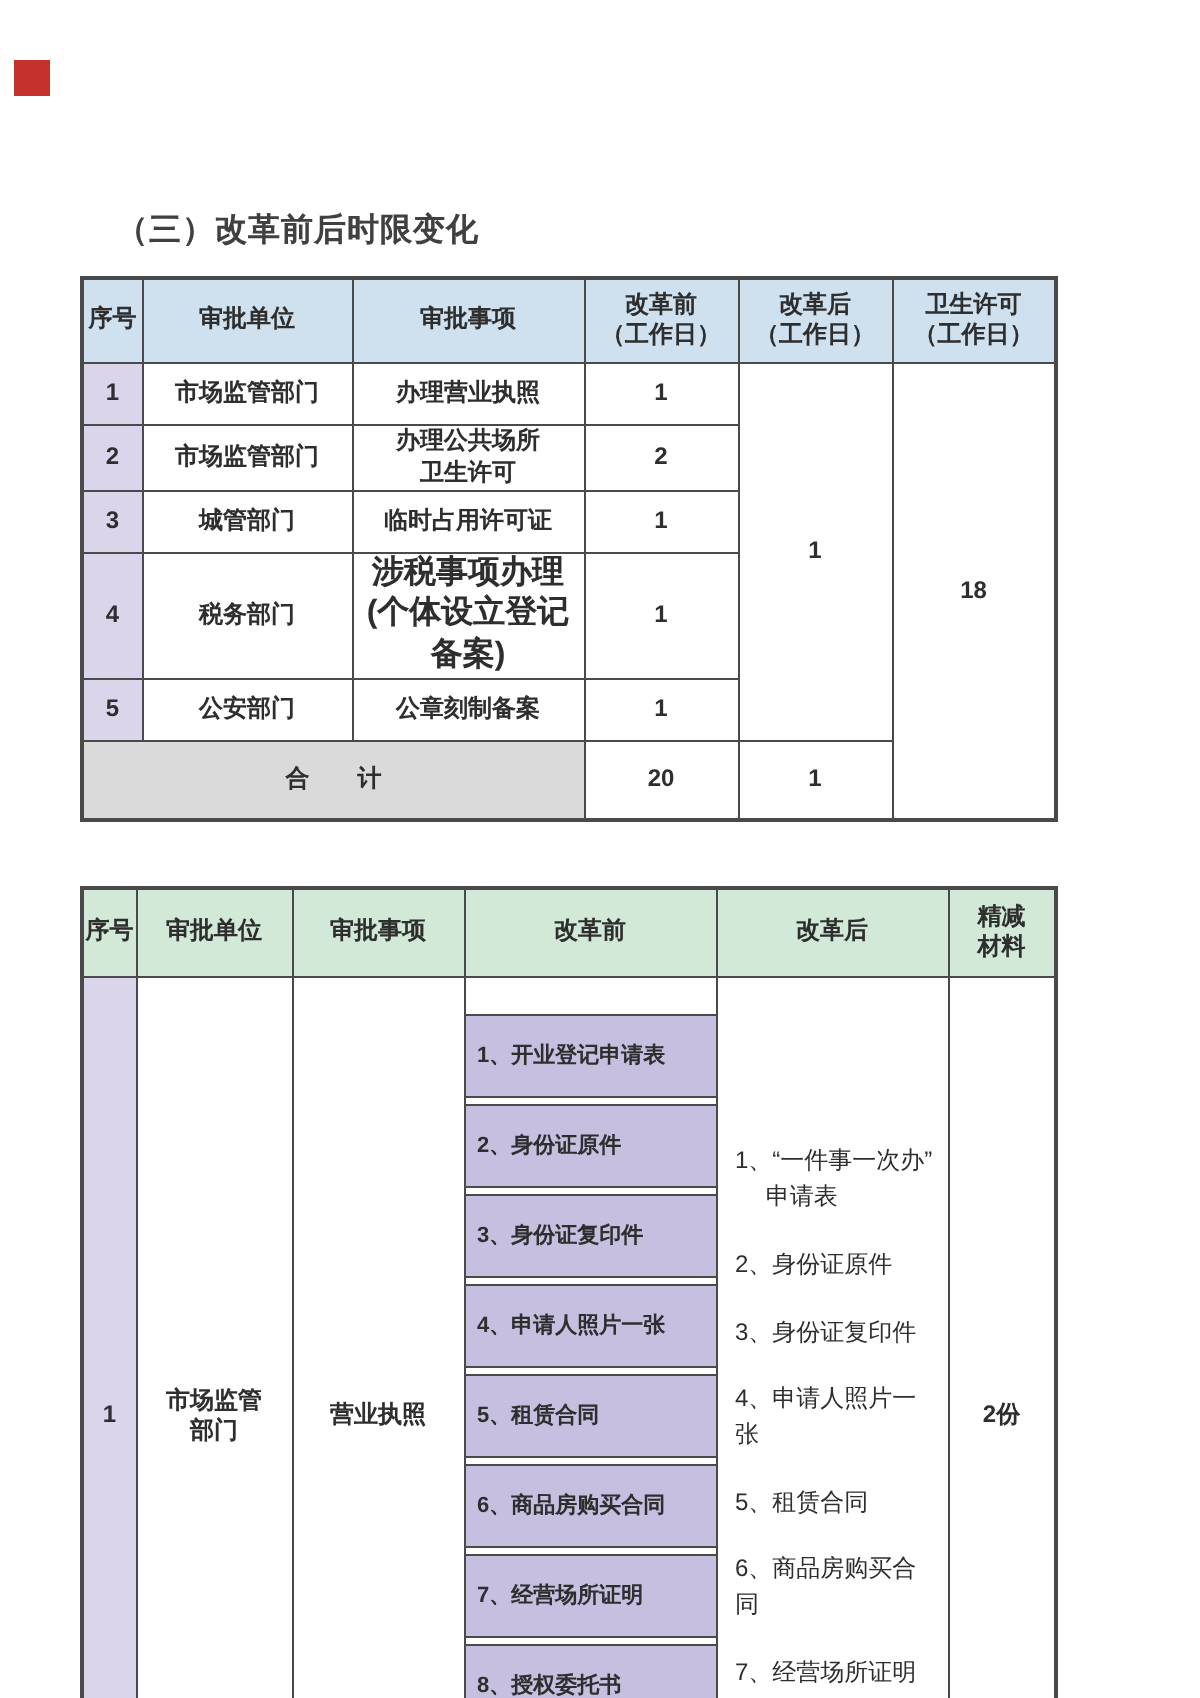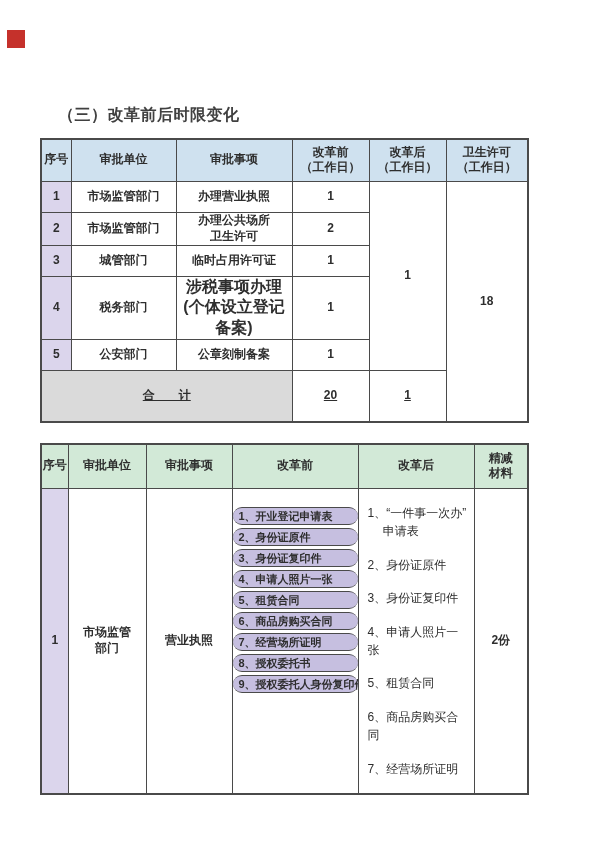--- a/index.html
+++ b/index.html
@@ -51,42 +51,41 @@
     font-size:12px;font-weight:700;
     line-height:1.3;
     white-space:pre-line;
     overflow:hidden;
   }
   #table-1 thead th{background:var(--t1-header-bg);height:42px;}
   #table-2 thead th{background:var(--t2-header-bg);height:44px;}
   .seq-cell{background:var(--seq-bg);font-size:13px;font-weight:400;}
   .num-cell{font-size:13px;font-weight:400;}
   #table-1 tbody tr{height:31px;}
-  #table-1 tr.total-row{height:52px;text-decoration:underline;}
+  #table-1 tr.total-row{height:40px;}
   .total-label{background:var(--total-bg);font-size:13px;font-weight:700;}
   #table-2 tbody tr{height:264px;}
 
   
   .before-col{padding:0 !important;vertical-align:top !important;}
   .before-stack{
     display:flex;flex-direction:column;
     gap:3px;padding:3px 0;
     width:100%;height:100%;
   }
   .before-item{
-    height:18px;flex:1 1 auto;
+    height:42px;flex:1 1 auto;
     background:var(--before-item-bg);
     border-top:1px solid var(--border-col);
     border-bottom:1px solid var(--border-col);
     font-size:11px;font-weight:700;
     text-align:left;
     display:flex;align-items:center;
     padding-left:6px;
     white-space:nowrap;
-    border-radius:10px;
   }
   .after-col{text-align:left !important;padding:0 4px 0 9px !important;}
   .after-item{
     font-size:12px;font-weight:400;
     line-height:18px;text-align:left;
     white-space:pre-line;
   }
   .unit-cell,.item-cell{font-size:12px;font-weight:700;margin-top:24px;}
 </style>
 </head>

